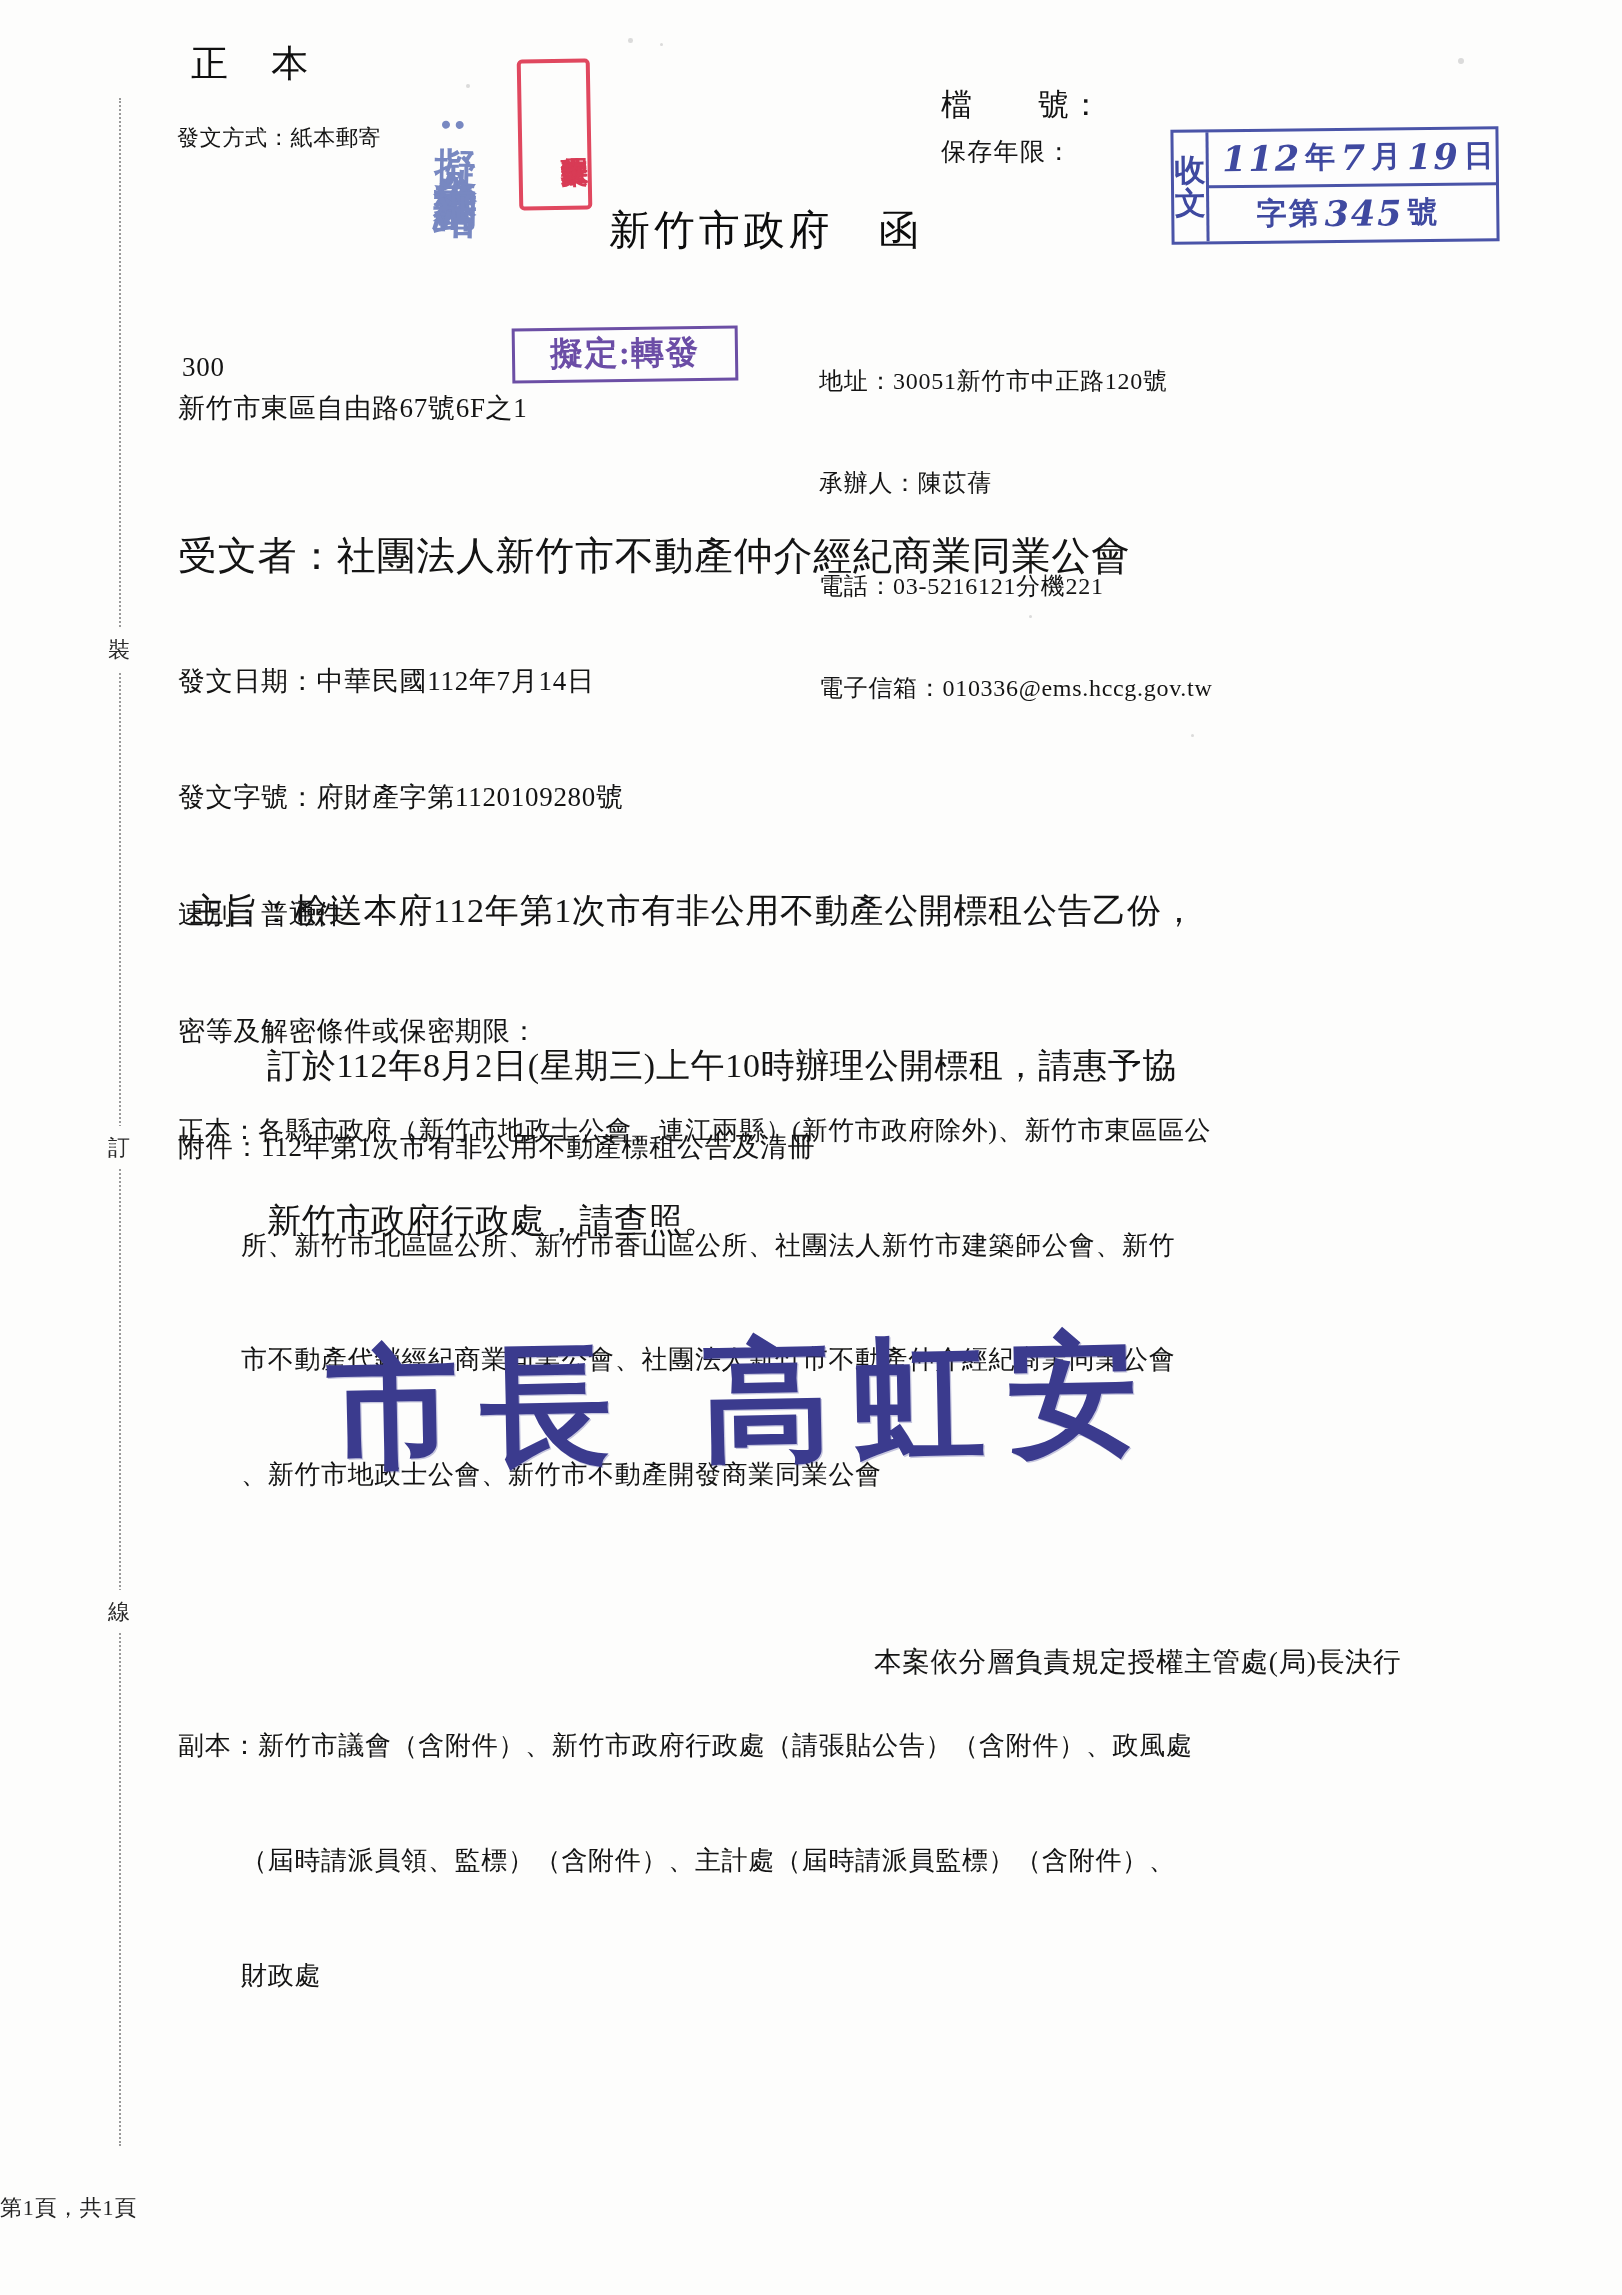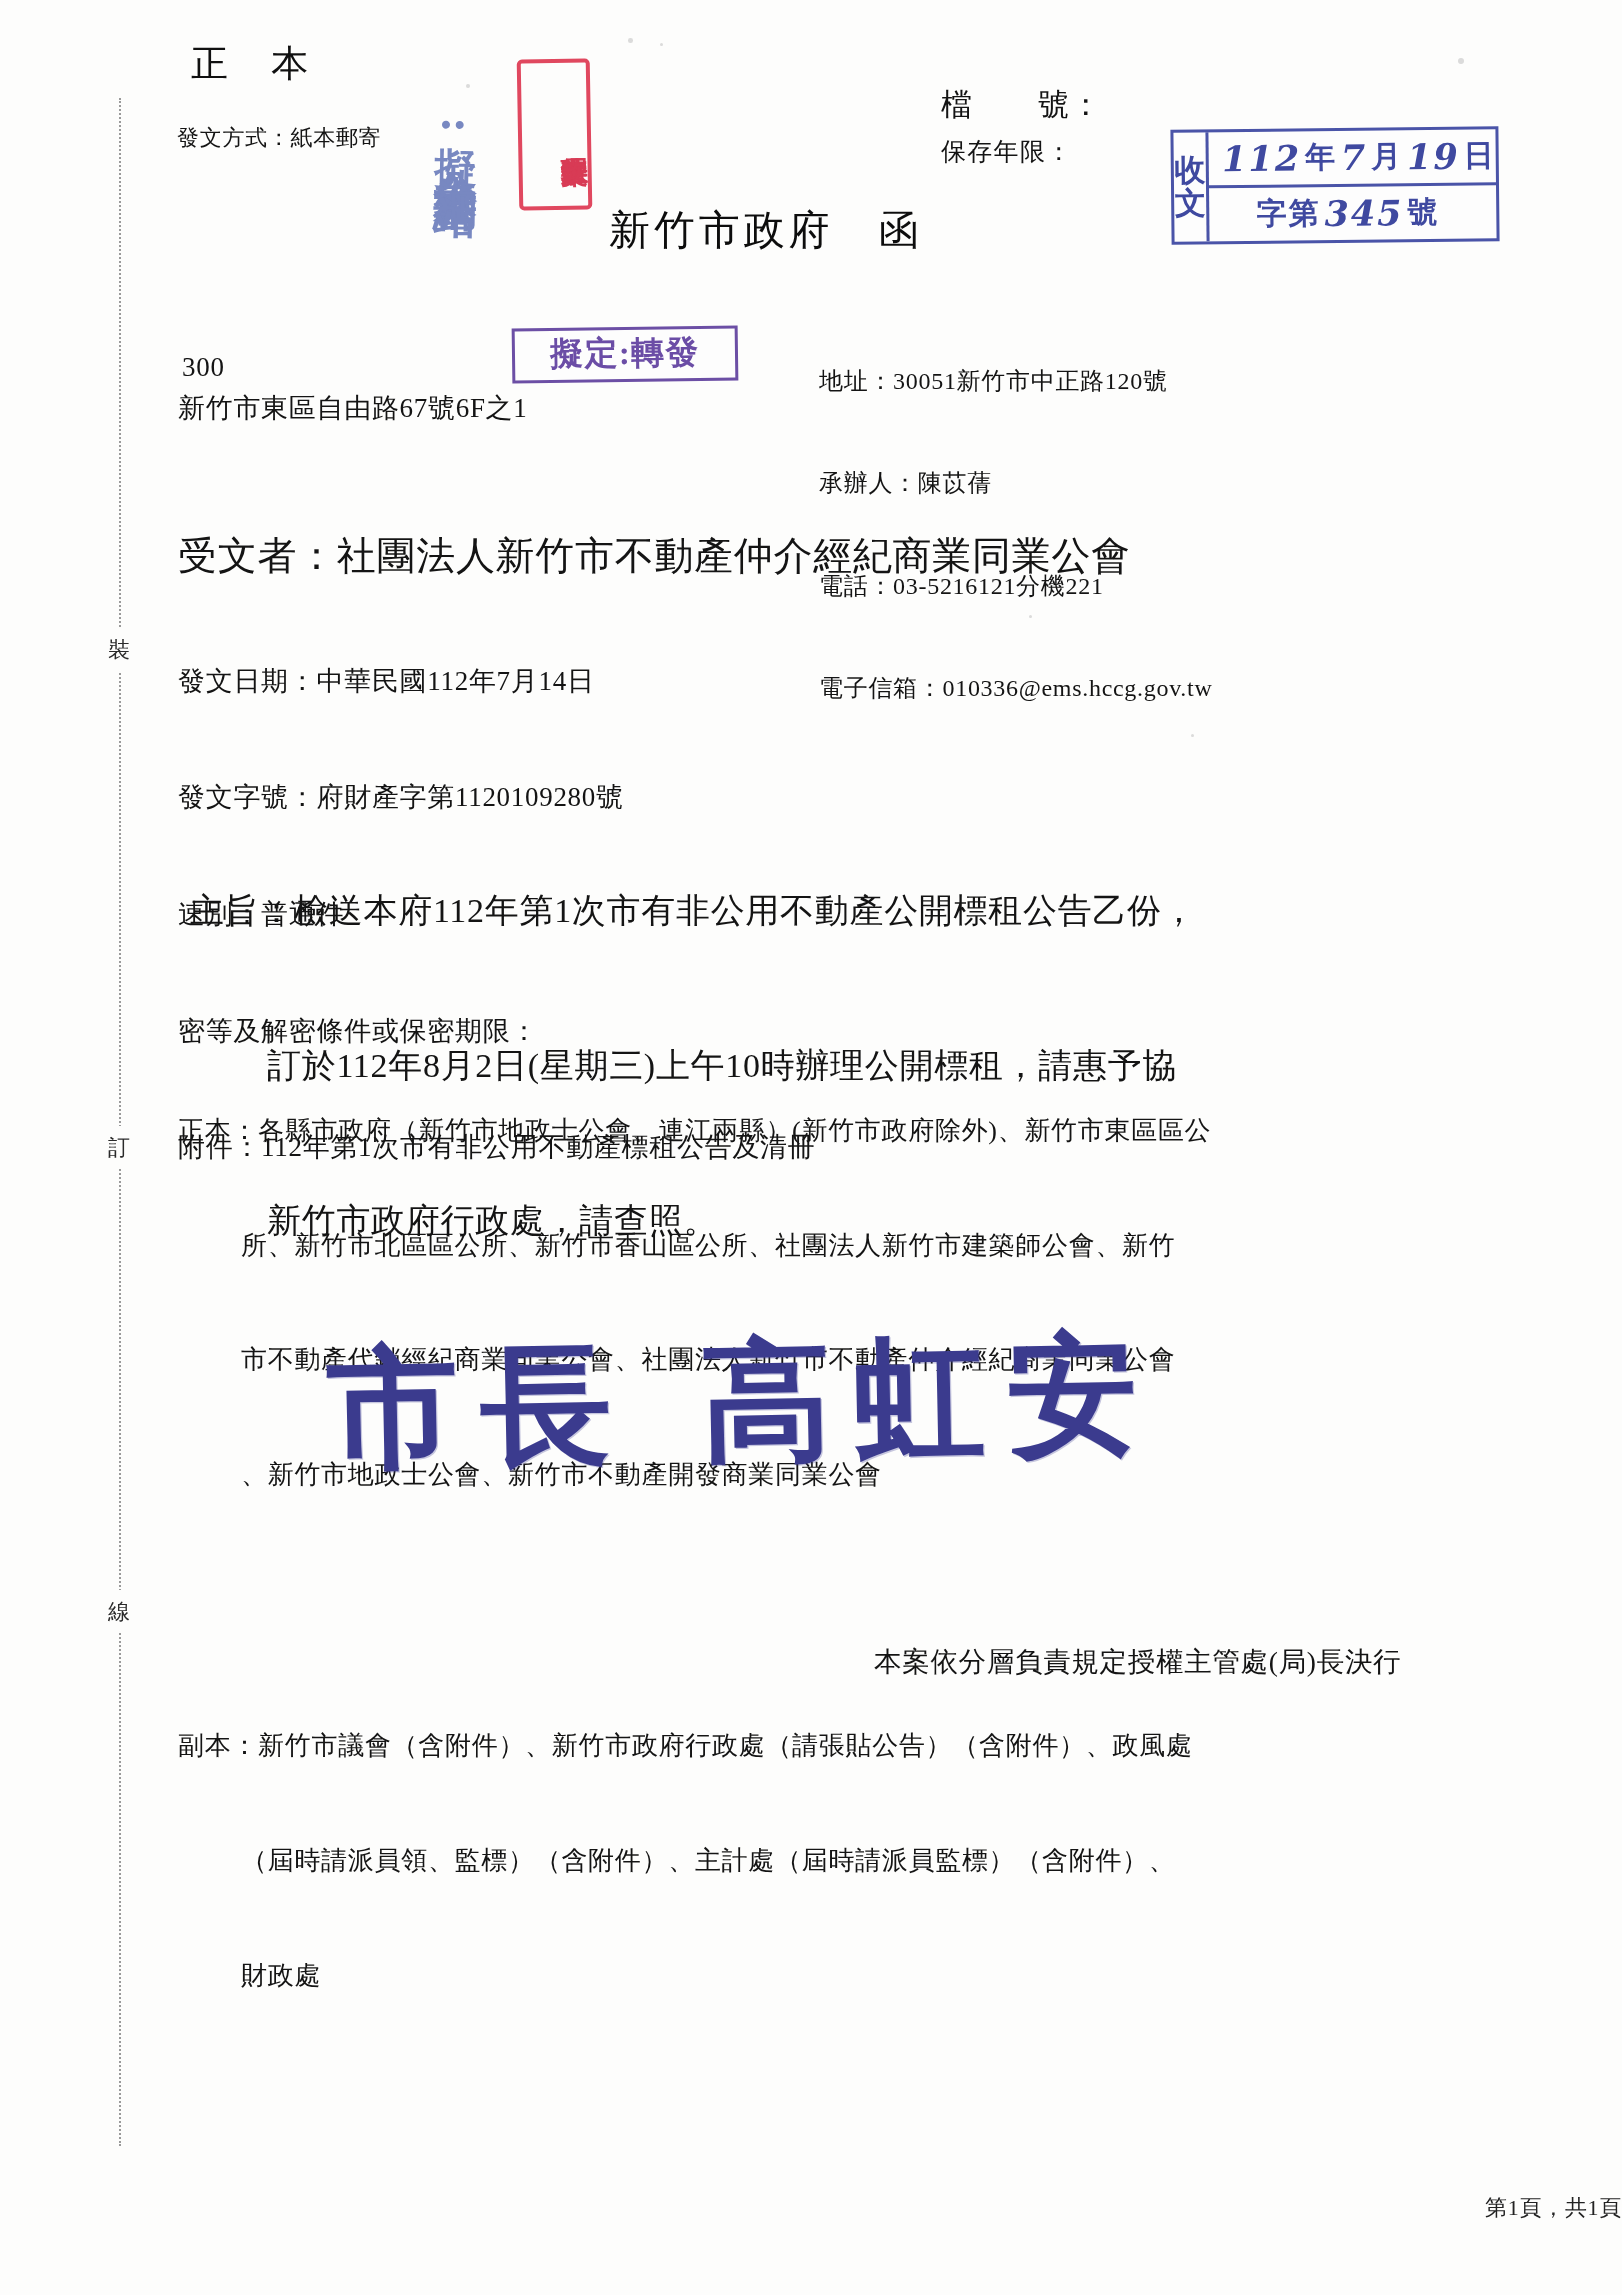--- a/index.html
+++ b/index.html
@@ -130,21 +130,21 @@
   #delegation {
     left: 849px; top: 1644px;
     font-size: 27.5px;
     letter-spacing: 0.7px;
     margin-left: 25px;
   }
 
   #footer {
     left: 0; top: 2193px;
     width: 1622px;
-    text-align: right;
+    text-align: left;
     font-size: 22px;
     color: #222;
   }
 
   
   #seal-chair {
     left: 518px; top: 59px;
     width: 73px; height: 151px;
     border: 4.6px solid #e0485f;
     border-radius: 5.2px;

